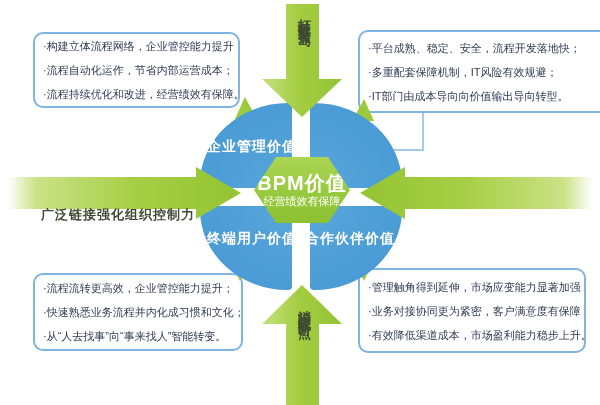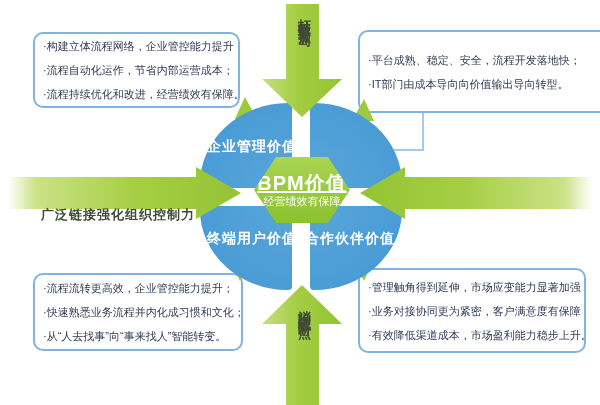--- a/index.html
+++ b/index.html
@@ -48,21 +48,21 @@
   #qlabel-tr{left:281px;top:138px;}
   #qlabel-bl{left:182px;top:230px;}
   #qlabel-br{left:280px;top:230px;}
   
   #hexagon{
     position:absolute;left:254px;top:157px;width:96px;height:66px;z-index:6;
     clip-path:polygon(0 50%,23% 0,77% 0,100% 50%,77% 100%,23% 100%);
     background:linear-gradient(180deg,#abd553 0%,#97c93e 55%,#8cc132 100%);
     display:flex;flex-direction:column;align-items:center;justify-content:center;
   }
-  #hex-title{color:#fff;font-size:20px;font-weight:bold;letter-spacing:1px;line-height:22px;white-space:nowrap;text-decoration:underline;}
+  #hex-title{color:#fff;font-size:20px;font-weight:bold;letter-spacing:1px;line-height:22px;white-space:nowrap;}
   #hex-subtitle{color:#fff;font-size:11px;line-height:14px;white-space:nowrap;}
   
   .arrow{position:absolute;z-index:4;filter:drop-shadow(0 0 1.5px #fff) drop-shadow(0 0 1px #fff);}
   #arrow-left{left:8px;top:167px;width:233px;height:52px;
     clip-path:polygon(0 10px,188px 10px,188px 0,233px 26px,188px 52px,188px 42px,0 42px);
     background:linear-gradient(90deg,rgba(220,236,170,0) 0%,#cbe287 12%,#a6ce44 55%,#93c433 100%);}
   #arrow-right{left:360px;top:167px;width:232px;height:52px;
     clip-path:polygon(0 26px,45px 0,45px 10px,232px 10px,232px 42px,45px 42px,45px 52px);
     background:linear-gradient(270deg,rgba(220,236,170,0) 0%,#cbe287 12%,#a6ce44 55%,#93c433 100%);}
   #arrow-top{left:262px;top:4px;width:80px;height:115px;
@@ -122,20 +122,21 @@
     <span id="hex-subtitle">经营绩效有保障</span>
   </div>
 
   <div class="bbox" id="box-tl">
     <div>·构建立体流程网络，企业管控能力提升；</div>
     <div>·流程自动化运作，节省内部运营成本；</div>
     <div>·流程持续优化和改进，经营绩效有保障。</div>
   </div>
   <div class="bbox" id="box-tr">
     <div>·平台成熟、稳定、安全，流程开发落地快；</div>
+    <div>·多重配套保障机制，IT风险有效规避；</div>
     <div>·IT部门由成本导向向价值输出导向转型。</div>
   </div>
   <div class="bbox" id="box-bl">
     <div>·流程流转更高效，企业管控能力提升；</div>
     <div>·快速熟悉业务流程并内化成习惯和文化；</div>
     <div>·从“人去找事”向“事来找人”智能转变。</div>
   </div>
   <div class="bbox" id="box-br">
     <div>·管理触角得到延伸，市场应变能力显著加强；</div>
     <div>·业务对接协同更为紧密，客户满意度有保障；</div>

